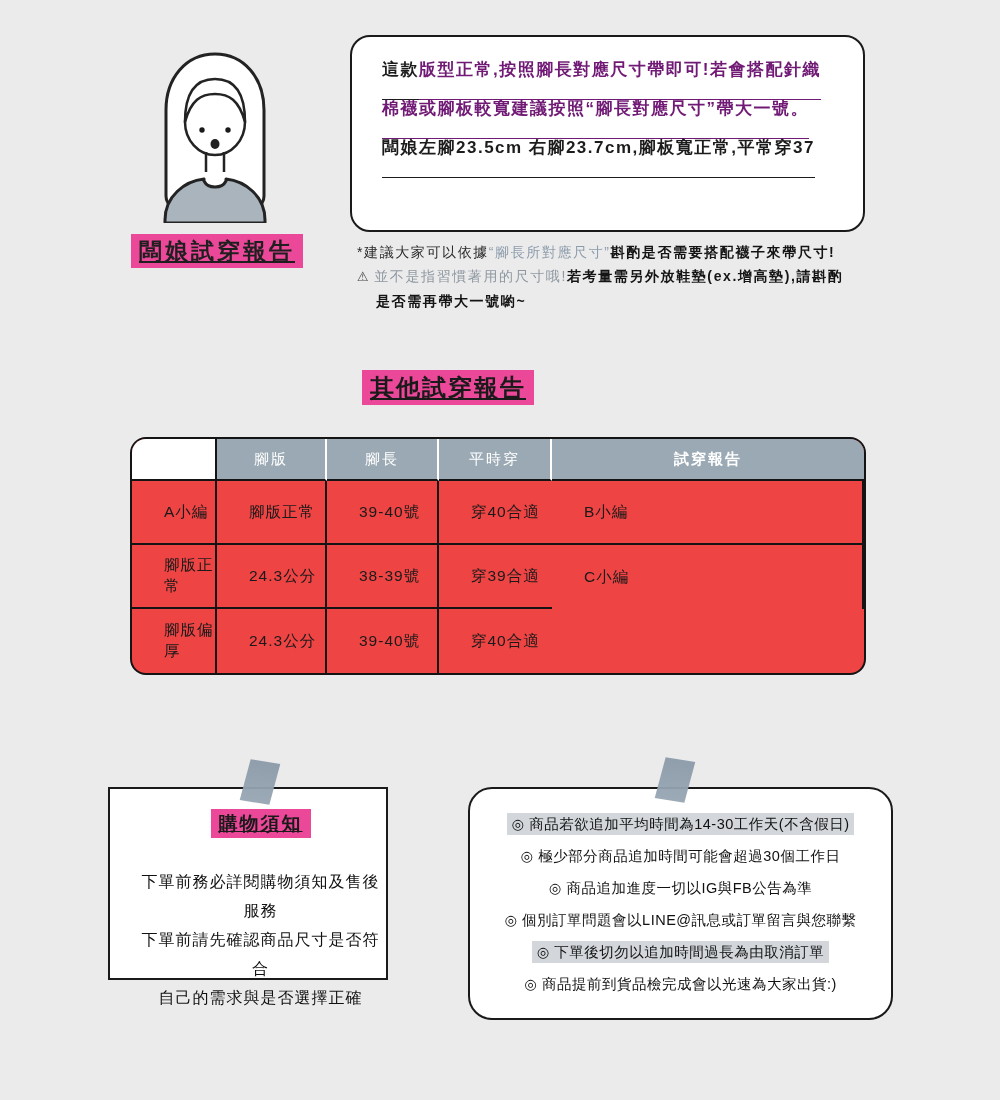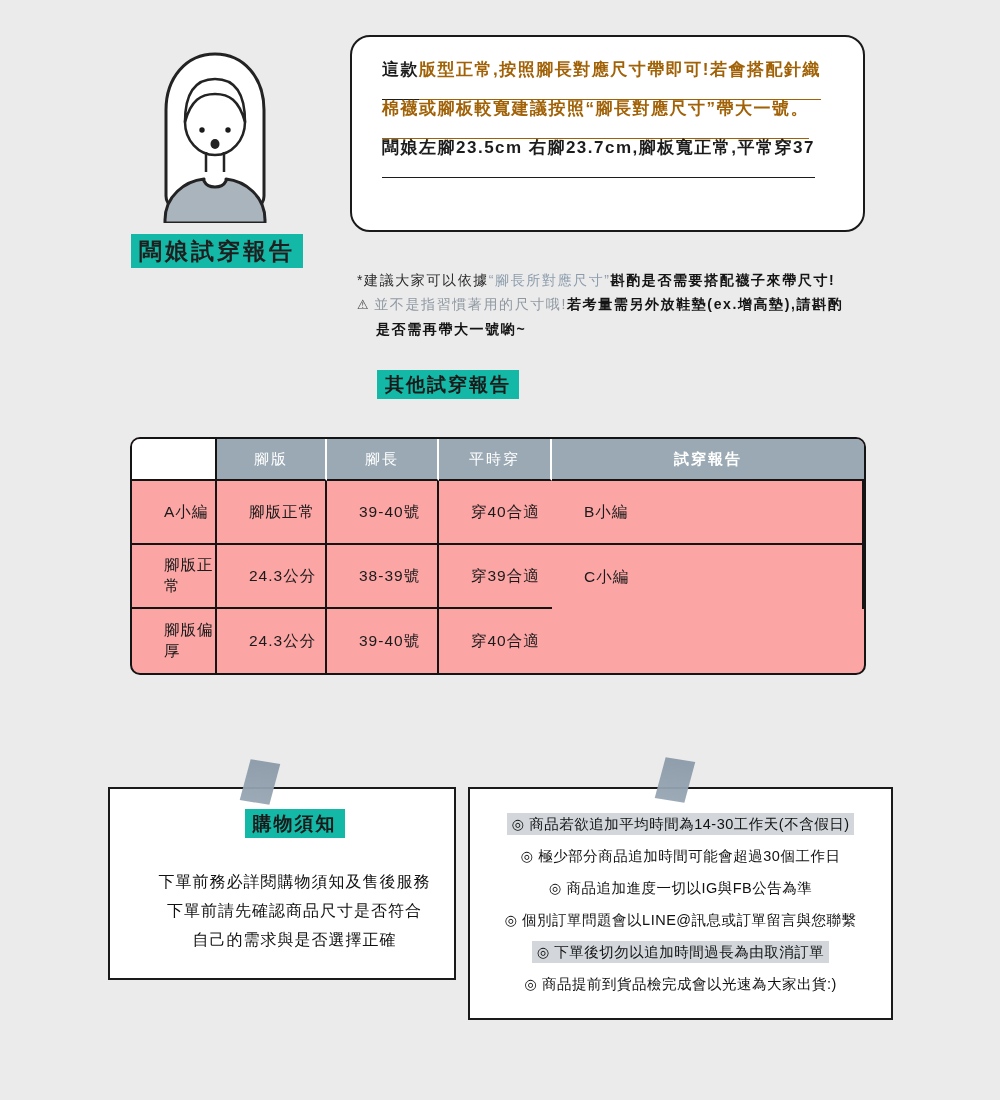--- a/index.html
+++ b/index.html
@@ -10,79 +10,79 @@
     position:relative;
     overflow:hidden;
     color:#1a1a1a;
   }
   .page { position:absolute; inset:0; }
 
   
   .avatar { position:absolute; left:140px; top:48px; width:150px; height:175px; }
 
   
-  .hl-title { background:#14b8a6; padding:4px 8px; }
+  .hl-title { background:#ec4899; padding:4px 8px;text-decoration:underline; }
   .report-title {
     position:absolute; left:131px; top:236px;
     font-size:23px; font-weight:bold; letter-spacing:3px; color:#1f1f1f;
   }
   .other-title {
     position:absolute; left:0; top:372px; width:896px; text-align:center;
-    font-size:19px; font-weight:bold; letter-spacing:2px;
+    font-size:24px; font-weight:bold; letter-spacing:2px;
   }
 
   
   .bubble {
     position:absolute; left:350px; top:35px; width:515px; height:197px;
     background:#fff; border:2.5px solid #1a1a1a; border-radius:20px;
     padding:15px 26px 0 30px;
   }
   .b-line { height:39px; line-height:36px; font-size:17px; font-weight:600;
             letter-spacing:1.5px; white-space:nowrap; }
   .u { border-bottom:1.5px solid currentColor; padding-bottom:20px; }
   .dark { color:#1c1c1c; }
-  .blue { color:#a16207;margin-top:20px; }
+  .blue { color:#701a75;margin-top:20px; }
 
   
   .notes { position:absolute; left:357px; top:240px; width:512px;
-           font-size:14px; letter-spacing:1.6px; line-height:24px; color:#2a2a2a;margin-top:28px; }
+           font-size:14px; letter-spacing:1.6px; line-height:24px; color:#2a2a2a; }
   .note-line { white-space:nowrap; }
   .n-quote { color:#8d9cab; }
   .n-bold { font-weight:bold; color:#141414; }
   .n-gray { color:#8f98a1; }
   .warn-icon { font-size:13px; margin-right:4px; color:#444; }
   .indent { padding-left:19px; }
 
   
   .report-table {
-    position:absolute; left:130px; top:437px; width:736px; background:#fca5a5;
-    border:2.5px solid #141414; border-radius:10px; overflow:hidden;
+    position:absolute; left:130px; top:437px; width:736px; background:#ef4444;
+    border:2.5px solid #141414; border-radius:16px; overflow:hidden;
     display:grid; grid-template-columns:85px 110px 112px 113px 1fr;
     grid-template-rows:42px 64px 64px 64px;
   }
   .cell { display:flex; align-items:center; }
   .th { background:#9aa9b4; color:#fff; justify-content:center;
         font-size:15px; letter-spacing:2px;
         border-right:2px solid #fff; border-bottom:2px solid #141414; }
   .th-empty { background:#fff; border-right:2px solid #141414; }
   .th-last { border-right:none;font-weight:bold; }
   .td { font-size:15.5px; letter-spacing:1px; color:#1a1a1a; padding-left:32px;
         border-right:2px solid #141414; border-bottom:2px solid #141414; }
   .col-last { border-right:none !important; }
   .row-last { border-bottom:none !important; }
 
   
   .box { position:absolute; background:#fff; border:2px solid #1a1a1a; }
-  .shopping { left:108px; top:787px; width:348px; height:193px;
+  .shopping { left:108px; top:787px; width:280px; height:193px;
               text-align:center; padding-top:22px;padding-left:25px; }
   .box-title { font-size:19px; font-weight:bold; letter-spacing:2px; margin-bottom:30px; }
   .box-line { font-size:16px; letter-spacing:1px; line-height:29px; color:#111; font-weight:500; }
 
   .addition { left:468px; top:787px; width:425px; height:233px;
-              text-align:center; padding-top:19px; }
+              text-align:center; padding-top:19px;border-radius:24px; }
   .add-line { font-size:14.5px; line-height:32px; letter-spacing:0.5px; color:#111; }
   .add-line .hl { background:#d3d7db; padding:3px 5px; }
 
   
   .tape { position:absolute; width:30px; height:42px;
           background:linear-gradient(180deg,#8b9aa9 0%,#97a6b3 100%);
           transform:rotate(9deg) skewX(-6deg); z-index:5; opacity:.95; }
   .tape-left  { left:245px; top:761px; }
   .tape-right { left:660px; top:759px; }
 </style>

